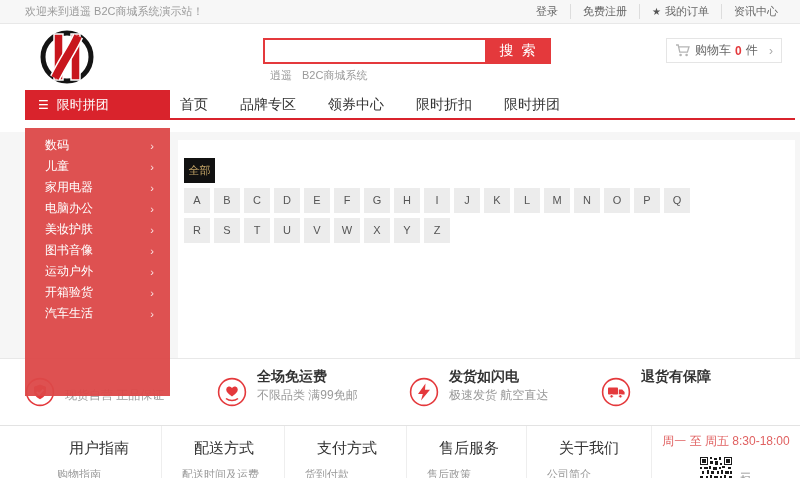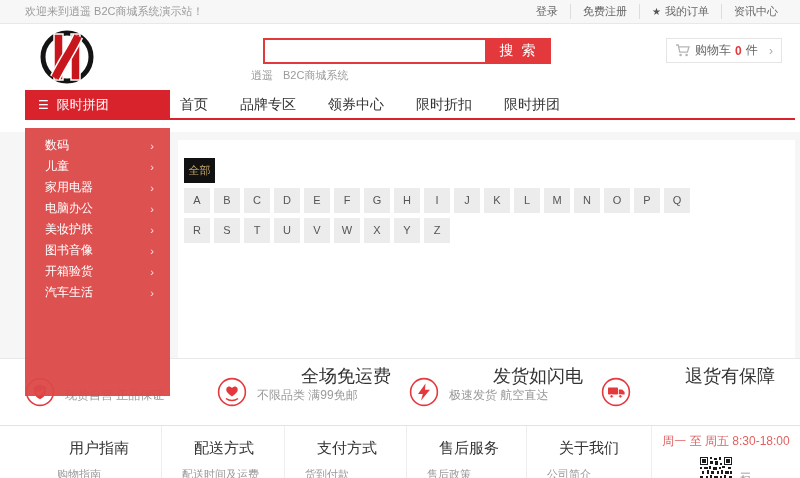--- a/index.html
+++ b/index.html
@@ -25,21 +25,21 @@
   
   .header{position:absolute;left:0;top:24px;width:800px;height:66px;background:#fff;}
   .logo{position:absolute;left:25px;top:4px;width:84px;height:58px;display:block;}
   .searchwrap{position:absolute;left:263px;top:14px;width:288px;height:26px;
               border:2px solid var(--accent);background:#fff;}
   .searchwrap input{position:absolute;left:0;top:0;width:245px;height:22px;border:none;
                     outline:none;padding:0 8px;font-size:12px;}
   .search-btn{position:absolute;right:-1px;top:-2px;width:65px;height:26px;background:var(--accent);
               color:#fff;border:none;font-size:14px;letter-spacing:8px;padding-left:8px;cursor:pointer;
               font-family:inherit;}
-  .hotwords{position:absolute;left:251px;top:44px;font-size:11px;color:#9a9a9a;display:flex;gap:10px;}
+  .hotwords{position:absolute;left:270px;top:44px;font-size:11px;color:#9a9a9a;display:flex;gap:10px;}
   .cartbox{position:absolute;left:666px;top:14px;width:116px;height:25px;border:1px solid #e5e5e5;
            background:#fff;display:flex;align-items:center;font-size:12px;color:#666;
            padding:0 8px;gap:4px;cursor:pointer;}
   .cart-count{color:var(--accent);font-weight:bold;}
   .cart-chev{margin-left:auto;color:#aaa;}
   .cart-chev::after{content:"›";}
 
   
   .navbar{position:absolute;left:0;top:90px;width:800px;height:30px;background:#fff;z-index:6;}
   .nav-underline{position:absolute;left:25px;right:5px;bottom:0;height:2px;background:var(--nav-red);}
@@ -65,21 +65,21 @@
            padding:0 16px 0 20px;cursor:pointer;}
   .sb-item .chev{margin-left:auto;font-size:11px;opacity:.85;}
   .sb-item .chev::after{content:"›";}
 
   
   .features{position:absolute;left:0;top:358px;width:800px;height:67px;background:#fff;
             border-top:1px solid #e8e8e8;display:flex;padding-left:25px;z-index:1;}
   .feat{width:192px;display:flex;gap:10px;}
   .feat-ico{width:30px;height:30px;margin-top:18px;flex:none;}
   .feat-txt{padding-top:8px;}
-  .feat-title{font-size:18px;font-weight:normal;color:#333;min-height:18px;line-height:18px;margin-left:44px;}
+  .feat-title{font-size:14px;font-weight:bold;color:#333;min-height:18px;line-height:18px;}
   .feat-sub{font-size:12px;color:#999;line-height:16px;margin-top:2px;}
 
   
   .footer{position:absolute;left:0;top:425px;width:800px;height:53px;background:#fff;
           border-top:1px solid #e3e3e3;display:flex;padding-left:37px;}
   .fcol{border-right:1px solid #eee;padding-top:13px;}
   .fcol:nth-child(1){width:125px;}
   .fcol:nth-child(2){width:123px;}
   .fcol:nth-child(3){width:122px;}
   .fcol:nth-child(4){width:120px;}
@@ -216,20 +216,24 @@
   </div>
     <div class="sb-item">
     <span>美妆护肤</span>
     <span class="chev"></span>
   </div>
     <div class="sb-item">
     <span>图书音像</span>
     <span class="chev"></span>
   </div>
     <div class="sb-item">
+    <span>运动户外</span>
+    <span class="chev"></span>
+  </div>
+    <div class="sb-item">
     <span>开箱验货</span>
     <span class="chev"></span>
   </div>
     <div class="sb-item">
     <span>汽车生活</span>
     <span class="chev"></span>
   </div>
   </div>
 
 <div class="features">

